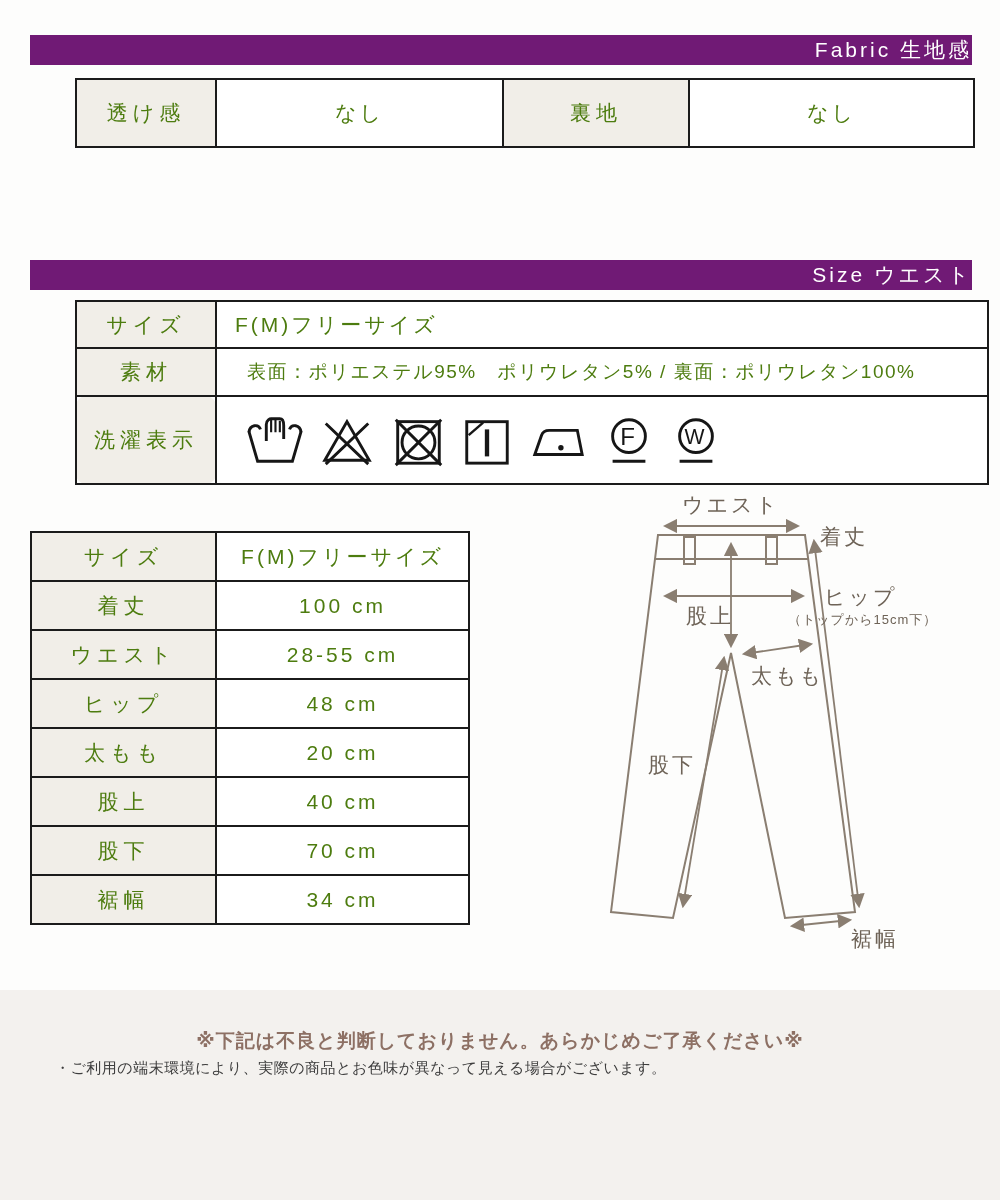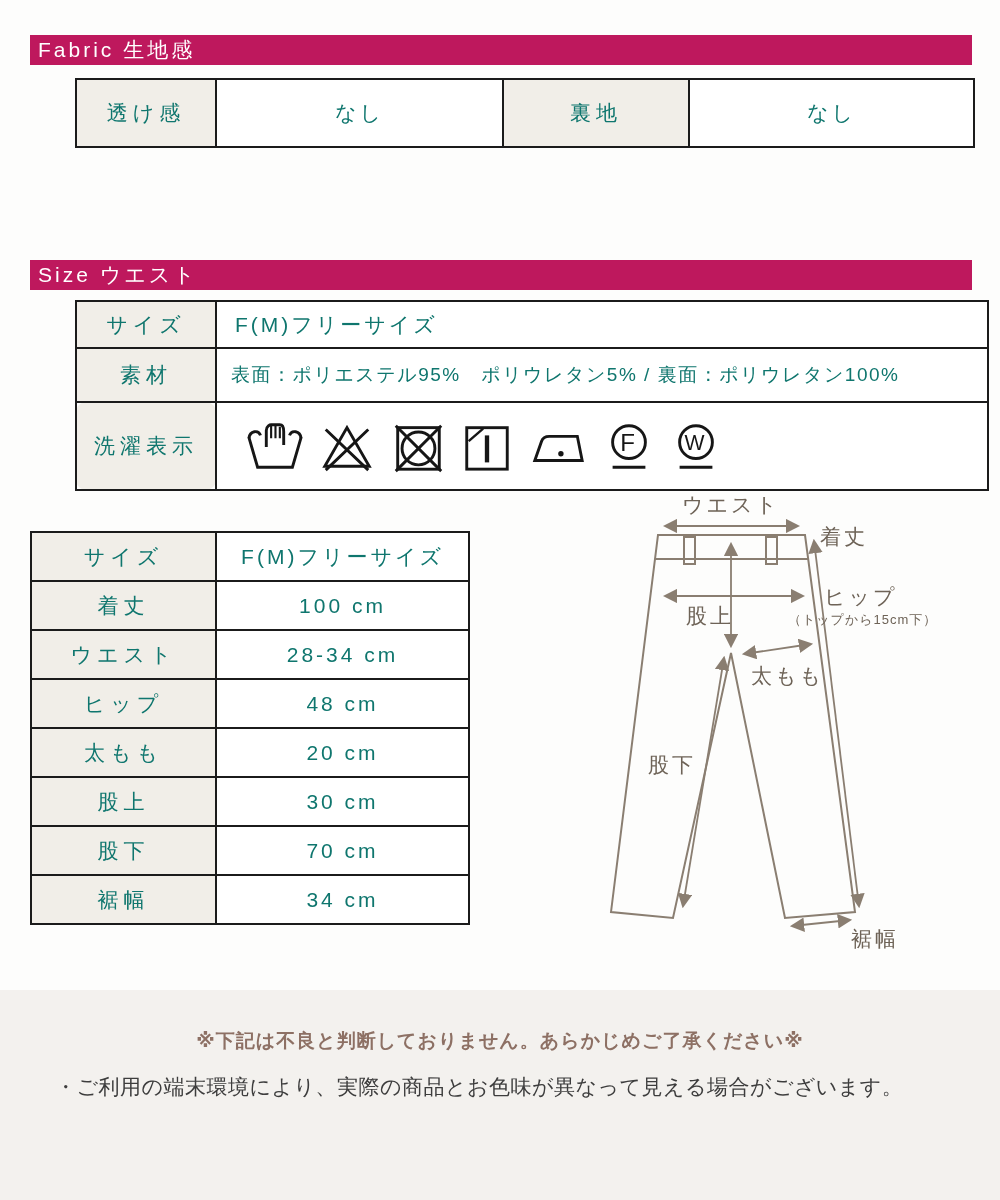--- a/index.html
+++ b/index.html
@@ -4,65 +4,65 @@
 <style>
   html,body{margin:0;padding:0;}
   body{
     width:1000px;height:1200px;position:relative;overflow:hidden;
     background:#fdfdfc;
     font-family:"Liberation Sans","DejaVu Sans",sans-serif;
     color:#4c4c4c;
   }
   .section-bar{
     position:absolute;left:30px;width:942px;height:30px;
-    background:#be185d;color:#ffffff;
+    background:#701a75;color:#ffffff;
     font-size:21px;line-height:30px;letter-spacing:3px;
-    padding-left:8px;box-sizing:border-box;
+    padding-left:8px;box-sizing:border-box;text-align:right;
   }
   #bar-fabric{top:35px;}
   #bar-size{top:260px;}
 
   table{border-collapse:collapse;table-layout:fixed;position:absolute;}
   td{
     border:2px solid #1b1b1b;
     font-size:21px;letter-spacing:3px;
     text-align:center;vertical-align:middle;
-    color:#0f766e;box-sizing:border-box;
+    color:#4d7c0f;box-sizing:border-box;
     background:#ffffff;
   }
   td.th{background:#f1eee8;letter-spacing:5px;}
 
   #fabric-table{left:75px;top:78px;width:898px;}
   #fabric-table td{height:68px;}
 
   #info-table{left:75px;top:300px;width:912px;}
   #info-table .r1 td{height:47px;}
-  #info-table .r2 td{height:54px;}
+  #info-table .r2 td{height:48px;}
   #info-table .r3 td{height:88px;border-radius:10px;}
   #info-table td.tv{text-align:left;padding-left:18px;}
-  #info-table .r2 td.tv{font-size:19px;letter-spacing:1.5px;padding-left:14px;}
+  #info-table .r2 td.tv{font-size:19px;letter-spacing:1.5px;padding-left:30px;}
 
   #measure-table{left:30px;top:531px;width:438px;}
   #measure-table td{height:49px;font-size:21px;}
 
   .care-cell-inner{display:flex;align-items:center;gap:13px;padding-left:10px;}
   .care-cell-inner svg{display:block;}
 
   #notes{
     position:absolute;left:0;top:990px;width:1000px;height:210px;
     background:#f3f1ee;
   }
   #notes-headline{
     margin-top:38px;text-align:center;
     font-size:19px;font-weight:bold;letter-spacing:1px;
     color:#8d7064;
   }
   .note-line{
-    margin:19px 0 0 55px;
-    font-size:21px;letter-spacing:0.5px;color:#3d3d3d;
+    margin:5px 0 0 55px;
+    font-size:15px;letter-spacing:0.5px;color:#3d3d3d;
   }
 
   #pants-diagram{position:absolute;left:608px;top:480px;}
 </style>
 </head>
 <body>
 
 <div class="section-bar" id="bar-fabric">Fabric 生地感</div>
 
 <table id="fabric-table">
@@ -166,33 +166,33 @@
       <tr>
     <td class="th">サイズ</td>
     <td class="tv">F(M)フリーサイズ</td>
   </tr>
   <tr>
     <td class="th">着丈</td>
     <td class="tv">100 cm</td>
   </tr>
   <tr>
     <td class="th">ウエスト</td>
-    <td class="tv">28-34 cm</td>
+    <td class="tv">28-55 cm</td>
   </tr>
   <tr>
     <td class="th">ヒップ</td>
     <td class="tv">48 cm</td>
   </tr>
   <tr>
     <td class="th">太もも</td>
     <td class="tv">20 cm</td>
   </tr>
   <tr>
     <td class="th">股上</td>
-    <td class="tv">30 cm</td>
+    <td class="tv">40 cm</td>
   </tr>
   <tr>
     <td class="th">股下</td>
     <td class="tv">70 cm</td>
   </tr>
   <tr>
     <td class="th">裾幅</td>
     <td class="tv">34 cm</td>
   </tr>
 </tbody>

